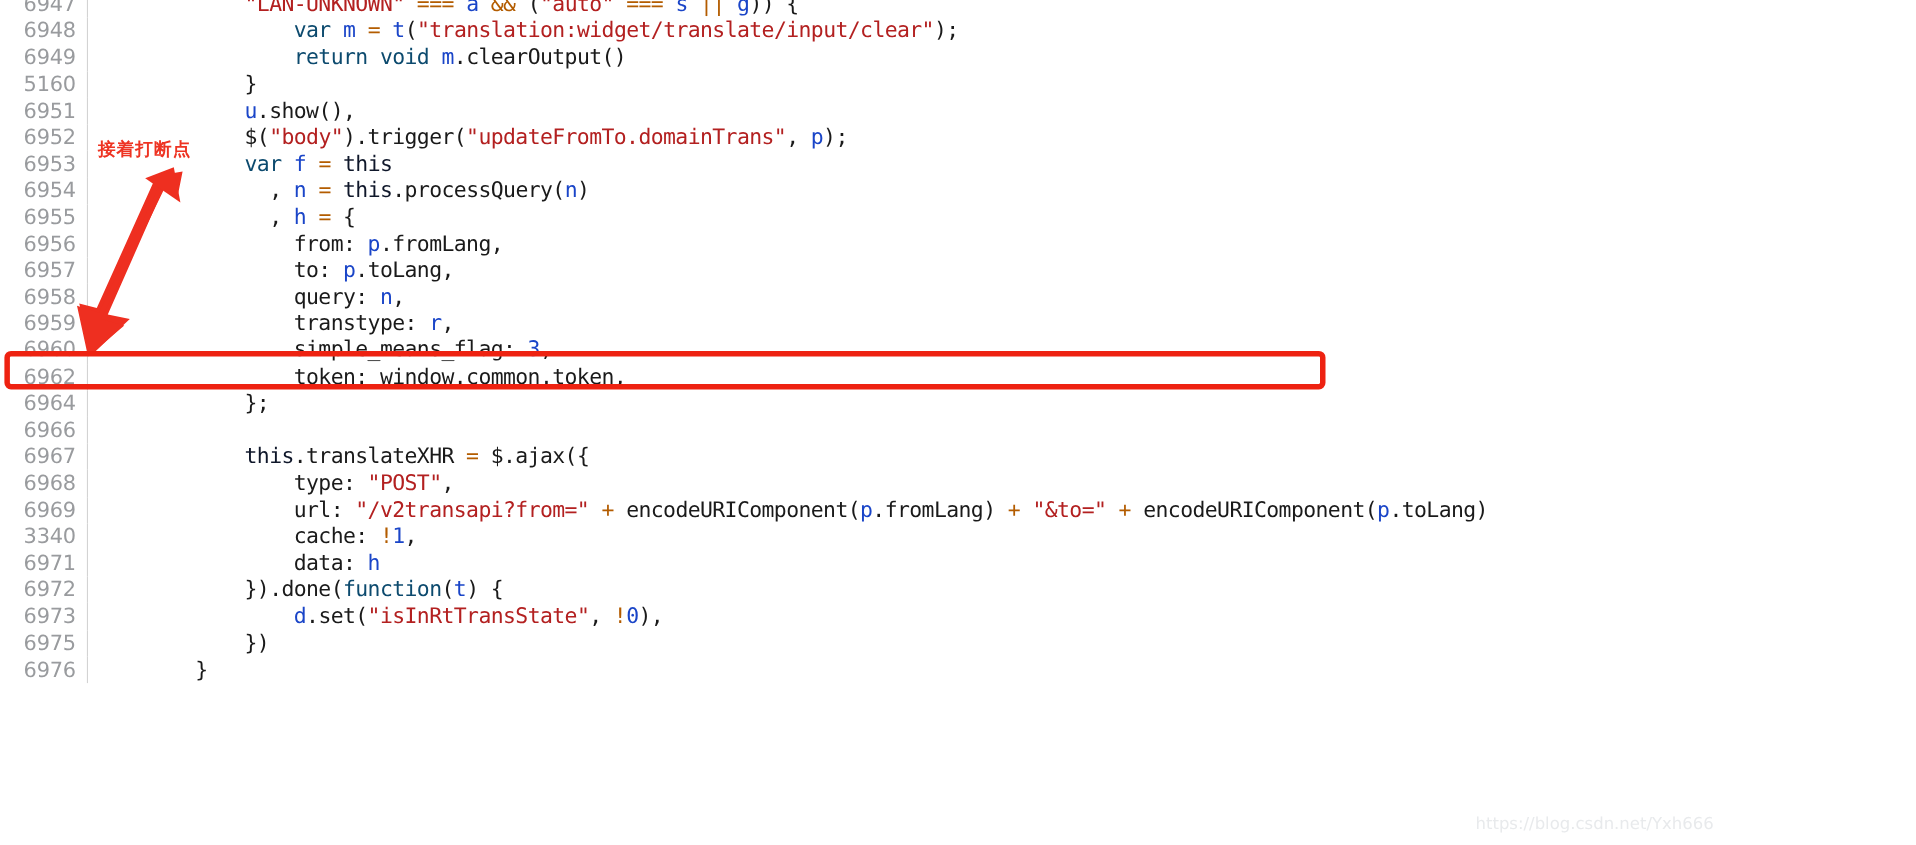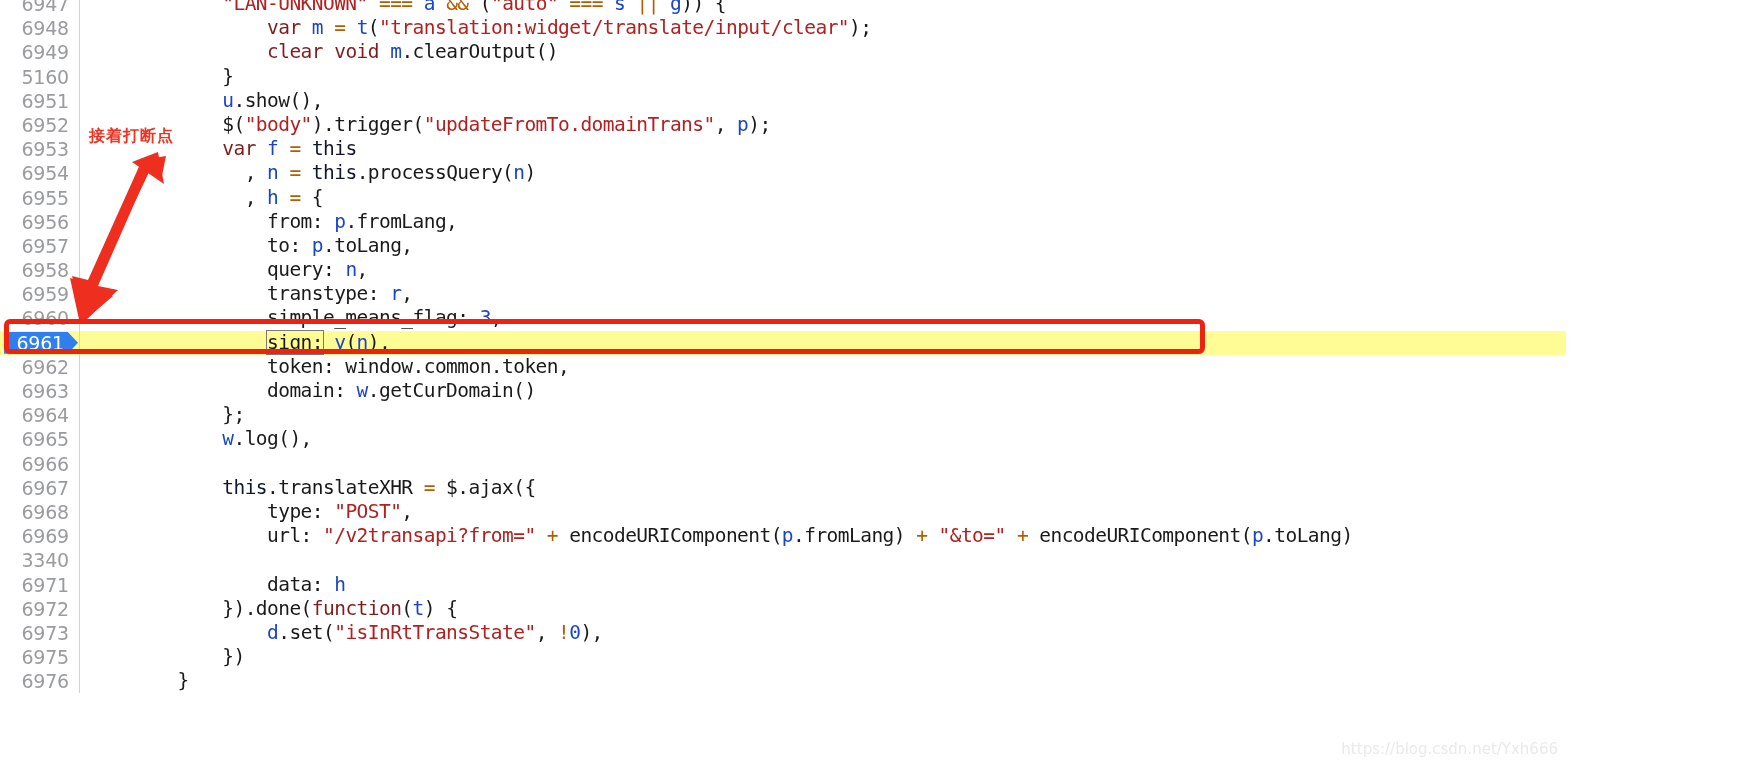--- a/index.html
+++ b/index.html
@@ -82,21 +82,21 @@
     font-family: "DejaVu Sans Mono", monospace;
     font-size: 19.5px;
     line-height: 24.2px;
     color: #1a1a1a;
     letter-spacing: -0.55px;
     white-space: pre;
   }
 
   
   .t-str { color: #b32020; }
-  .t-kw  { color: #7f1d1d; }
+  .t-kw  { color: #0c4a6e; }
   .t-var { color: #1a45c8; }
   .t-num { color: #1a45c8; }
   .t-op  { color: #b35c00; }
   .t-this { color: #0f172a; }
 
   .searchhit {
     background: #fffb95;
     outline: 1px solid #7a7a7a;
     padding: 0 0px;
   }
@@ -156,21 +156,21 @@
 
     <div class="row">
       <span class="gutter">6948</span>
       <span class="gline"></span>
       <span class="code">                <span class="t-kw">var</span> <span class="t-var">m</span> <span class="t-op">=</span> <span class="t-var">t</span>(<span class="t-str">"translation:widget/translate/input/clear"</span>);</span>
     </div>
 
     <div class="row">
       <span class="gutter">6949</span>
       <span class="gline"></span>
-      <span class="code">                <span class="t-kw">clear</span> <span class="t-kw">void</span> <span class="t-var">m</span>.clearOutput()</span>
+      <span class="code">                <span class="t-kw">return</span> <span class="t-kw">void</span> <span class="t-var">m</span>.clearOutput()</span>
     </div>
 
     <div class="row">
       <span class="gutter">5160</span>
       <span class="gline"></span>
       <span class="code">            }</span>
     </div>
 
     <div class="row">
       <span class="gutter">6951</span>
@@ -225,49 +225,34 @@
       <span class="gline"></span>
       <span class="code">                transtype: <span class="t-var">r</span>,</span>
     </div>
 
     <div class="row">
       <span class="gutter">6960</span>
       <span class="gline"></span>
       <span class="code">                simple_means_flag: <span class="t-num">3</span>,</span>
     </div>
 
-    <div class="row hl">
-      <span class="gutter bp">6961</span>
-      <span class="gline"></span>
-      <span class="code">                <span class="searchhit">sign:</span> <span class="t-var">y</span>(<span class="t-var">n</span>),</span>
-    </div>
 
     <div class="row">
       <span class="gutter">6962</span>
       <span class="gline"></span>
       <span class="code">                token: window.common.token,</span>
     </div>
 
-    <div class="row">
-      <span class="gutter">6963</span>
-      <span class="gline"></span>
-      <span class="code">                domain: <span class="t-var">w</span>.getCurDomain()</span>
-    </div>
 
     <div class="row">
       <span class="gutter">6964</span>
       <span class="gline"></span>
       <span class="code">            };</span>
     </div>
 
-    <div class="row">
-      <span class="gutter">6965</span>
-      <span class="gline"></span>
-      <span class="code">            <span class="t-var">w</span>.log(),</span>
-    </div>
 
     <div class="row">
       <span class="gutter">6966</span>
       <span class="gline"></span>
     </div>
 
     <div class="row">
       <span class="gutter">6967</span>
       <span class="gline"></span>
       <span class="code">            <span class="t-this">this</span>.translateXHR <span class="t-op">=</span> $.ajax({</span>
@@ -281,20 +266,21 @@
 
     <div class="row">
       <span class="gutter">6969</span>
       <span class="gline"></span>
       <span class="code">                url: <span class="t-str">"/v2transapi?from="</span> <span class="t-op">+</span> encodeURIComponent(<span class="t-var">p</span>.fromLang) <span class="t-op">+</span> <span class="t-str">"&amp;to="</span> <span class="t-op">+</span> encodeURIComponent(<span class="t-var">p</span>.toLang)</span>
     </div>
 
     <div class="row">
       <span class="gutter">3340</span>
       <span class="gline"></span>
+      <span class="code">                cache: <span class="t-op">!</span><span class="t-num">1</span>,</span>
     </div>
 
     <div class="row">
       <span class="gutter">6971</span>
       <span class="gline"></span>
       <span class="code">                data: <span class="t-var">h</span></span>
     </div>
 
     <div class="row">
       <span class="gutter">6972</span>

